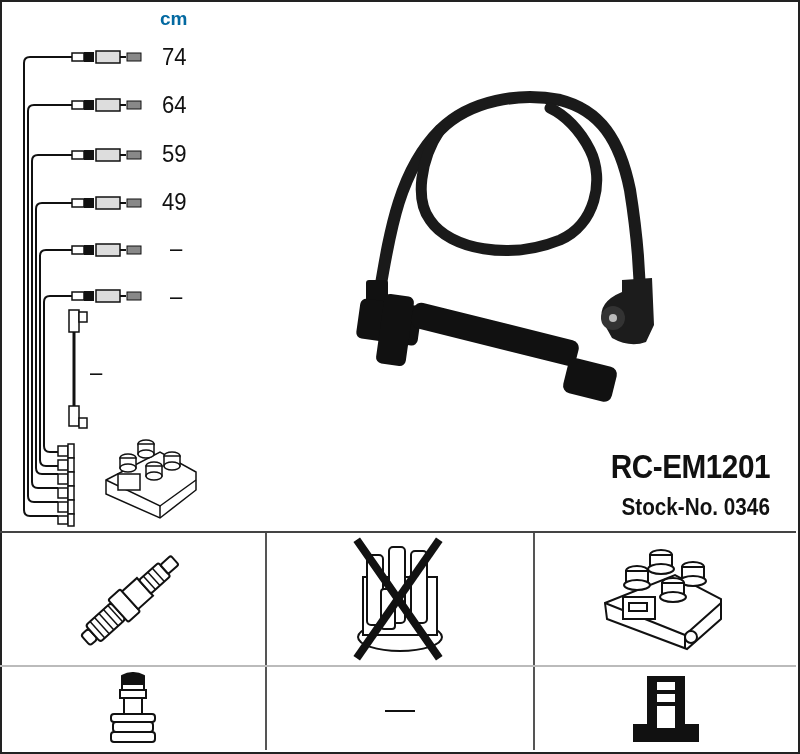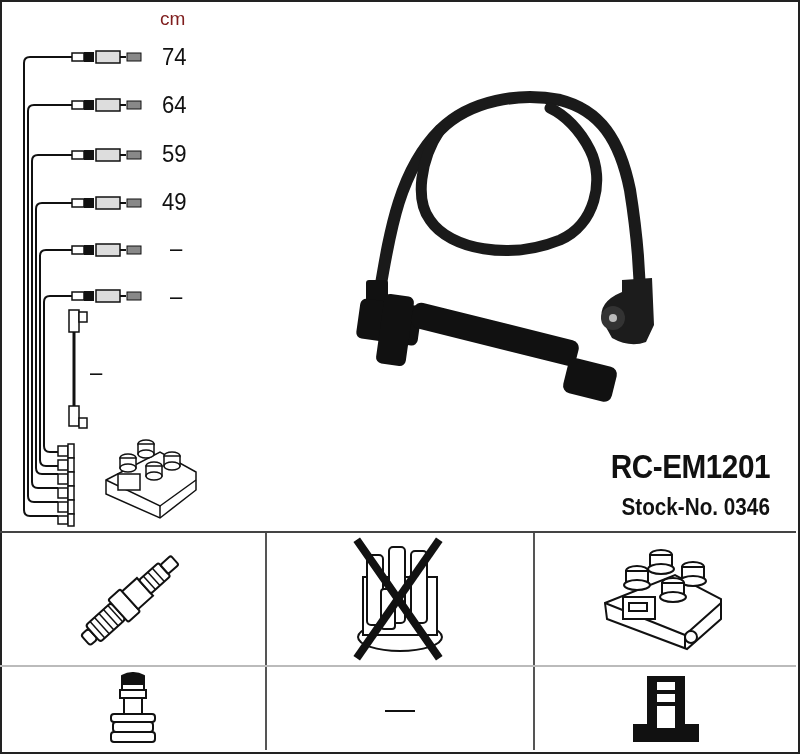--- a/index.html
+++ b/index.html
@@ -1,20 +1,20 @@
 <!DOCTYPE html>
 <html><head>
 <meta charset="utf-8">
 <style>
   html, body { margin: 0; padding: 0; background: #ffffff; }
   body { width: 800px; height: 754px; position: relative; overflow: hidden; font-family: "Liberation Sans", sans-serif; }
   .frame { position: absolute; left: 0; top: 0; width: 796px; height: 750px; border: 2px solid #222; }
   .top { position: absolute; left: 0; top: 0; width: 796px; height: 531px; border-bottom: 2px solid #444; }
   .len-label { position: absolute; font-size: 24px; color: #111; transform: scaleX(0.92); transform-origin: left; }
-  .unit { position: absolute; left: 160px; top: 8px; font-size: 19px; font-weight: normal; color: #7f1d1d; }
+  .unit { position: absolute; left: 160px; top: 8px; font-size: 19px; font-weight: bold; color: #0369a1; }
   .part-no { position: absolute; right: 26px; top: 448px; font-size: 33px; font-weight: bold; color: #111; letter-spacing: -0.5px; transform: scaleX(0.9); transform-origin: right; }
   .stock-no { position: absolute; right: 26px; top: 494px; font-size: 23px; font-weight: bold; color: #111; transform: scaleX(0.9); transform-origin: right; }
   .grid { position: absolute; left: 0; top: 533px; width: 796px; height: 217px; }
   .cell { position: absolute; box-sizing: border-box; display: flex; align-items: center; justify-content: center; }
   .vline { position: absolute; top: 0; width: 2px; height: 217px; background: #555; }
   .hline { position: absolute; left: 0; top: 132px; width: 796px; height: 2px; background: #bbb; }
   .dash { font-size: 30px; color: #111; }
   svg { display: block; }
 </style>
 </head>

